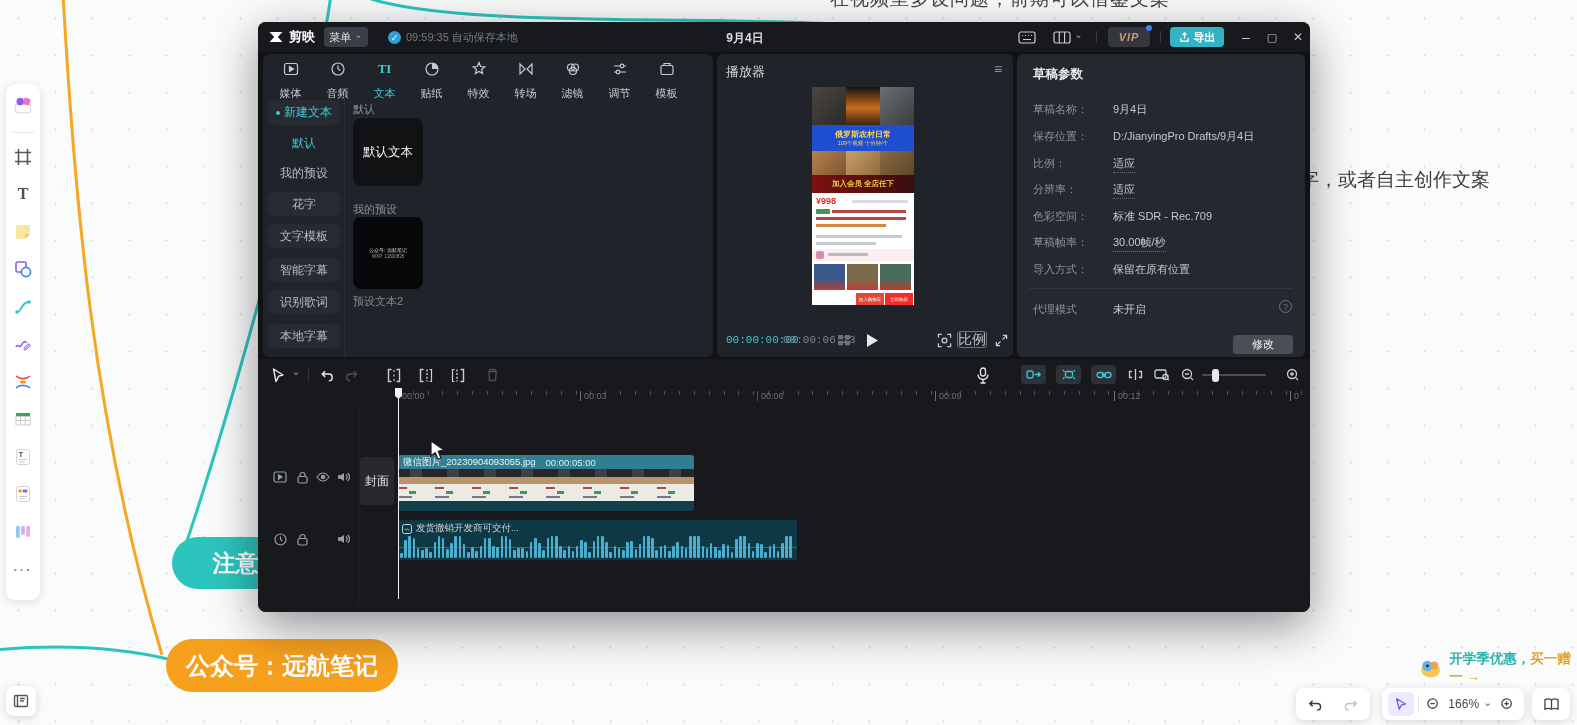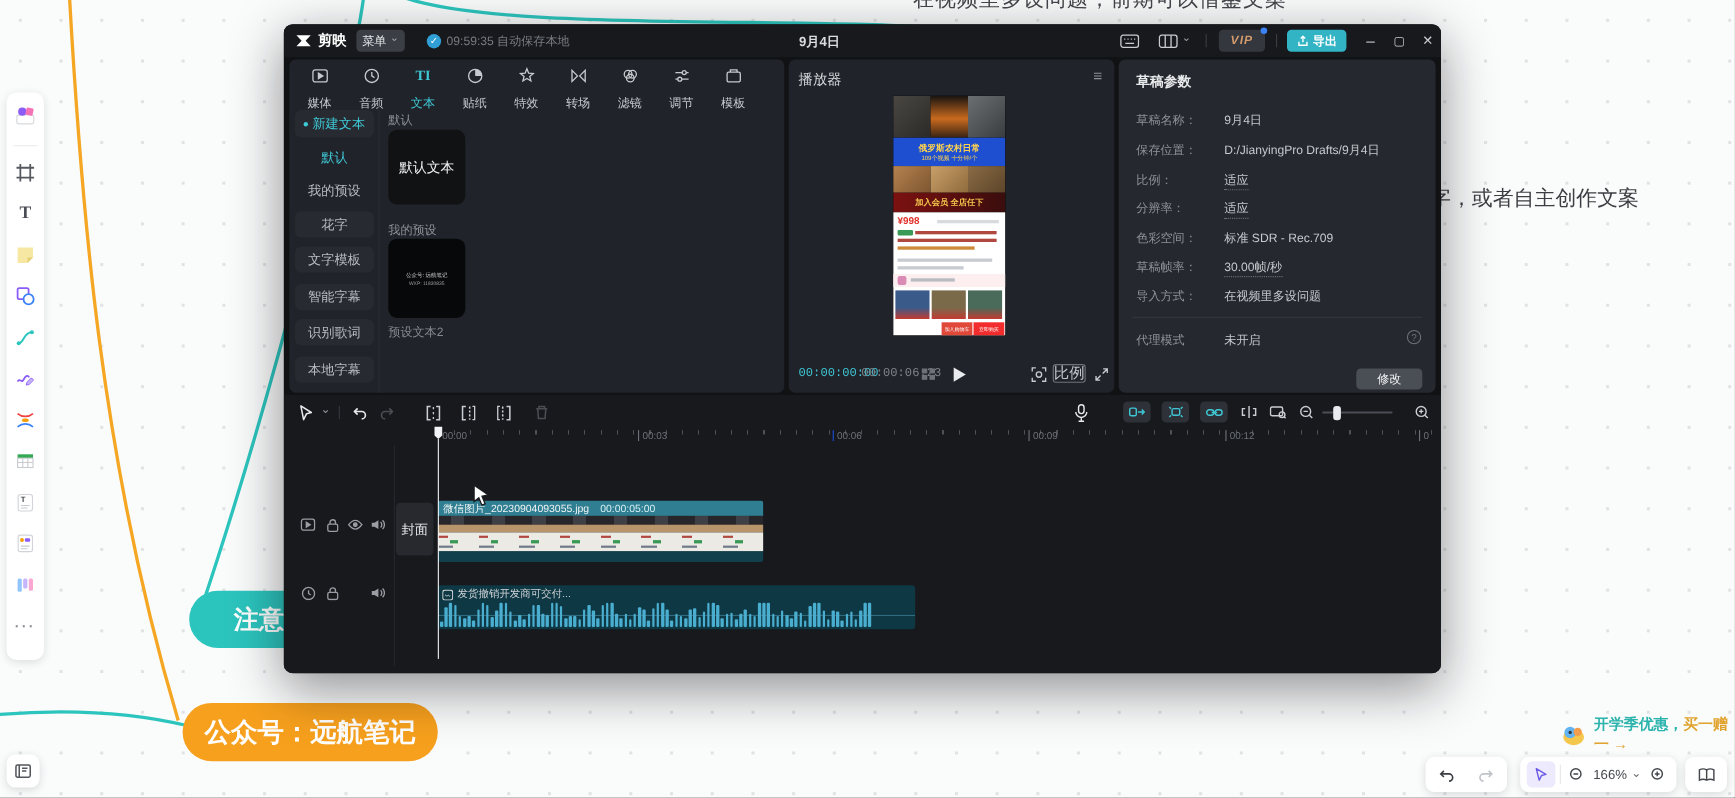--- a/index.html
+++ b/index.html
@@ -458,21 +458,21 @@
       <div class="ab lbl" style="left:16px;top:128px;">分辨率：</div>
       <div class="ab val dotted" style="left:96px;top:128px;">适应</div>
 
       <div class="ab lbl" style="left:16px;top:155px;">色彩空间：</div>
       <div class="ab val" style="left:96px;top:155px;">标准 SDR - Rec.709</div>
 
       <div class="ab lbl" style="left:16px;top:181px;">草稿帧率：</div>
       <div class="ab val dotted" style="left:96px;top:181px;">30.00帧/秒</div>
 
       <div class="ab lbl" style="left:16px;top:208px;">导入方式：</div>
-      <div class="ab val" style="left:96px;top:208px;">在视频里多设问题</div>
+      <div class="ab val" style="left:96px;top:208px;">保留在原有位置</div>
 
       <div class="ab" style="left:12px;top:234px;width:264px;height:1px;background:#33363c;"></div>
 
       <div class="ab lbl" style="left:16px;top:248px;">代理模式</div>
       <div class="ab val" style="left:96px;top:248px;">未开启</div>
       <div class="ab" style="left:262px;top:246px;width:13px;height:13px;border:1px solid #6e7278;border-radius:50%;color:#6e7278;font-size:9px;display:flex;align-items:center;justify-content:center;">?</div>
 
       <div class="ab" style="left:216px;top:281px;width:60px;height:19px;background:#4a4e55;border-radius:4px;display:flex;align-items:center;justify-content:center;">
         <span style="color:#f0f1f3;font-size:11px;">修改</span>
       </div>
@@ -646,21 +646,21 @@
             <path d="M3 5.5V4a2.5 2.5 0 0 1 5 0v1.5"></path>
           </svg>
       </div>
       <div class="ab tl-icon" style="left:77px;top:172px;width:16px;height:16px;">
         <svg width="13" height="12" viewBox="0 0 13 12" fill="none" stroke="#9a9da3" stroke-width="1.2">
             <path d="M1 4.2v3.6h2.4L7 10V2L3.4 4.2z" fill="#9a9da3" stroke="none"></path>
             <path d="M9 3.5a3.4 3.4 0 0 1 0 5M10.8 2a5.6 5.6 0 0 1 0 8"></path>
           </svg>
       </div>
 
-      <div class="ab" style="left:140px;top:161px;width:434px;height:40px;background:#0e3844;border-radius:3px;overflow:hidden;margin-top:12px;">
+      <div class="ab" style="left:140px;top:161px;width:399px;height:40px;background:#0e3844;border-radius:3px;overflow:hidden;">
         <div style="display:flex;align-items:center;gap:4px;padding:2px 4px;">
           <svg width="10" height="10" viewBox="0 0 10 10">
               <rect x="0.5" y="0.5" width="9" height="9" rx="2" fill="none" stroke="#cfd3d6" stroke-width="1"></rect>
               <path d="M2.5 5.5c.8-1.6 1.6 1.6 2.4 0s1.6 1.6 2.4 0" stroke="#cfd3d6" stroke-width=".9" fill="none"></path>
             </svg>
           <span style="color:#cfd3d6;font-size:9.5px;white-space:nowrap;">发货撤销开发商可交付...</span>
         </div>
         <div class="wave" style="position:absolute;left:2px;right:2px;bottom:2px;height:24px;">
             <i style="height:5.0px"></i>
             <i style="height:17.7px"></i>

